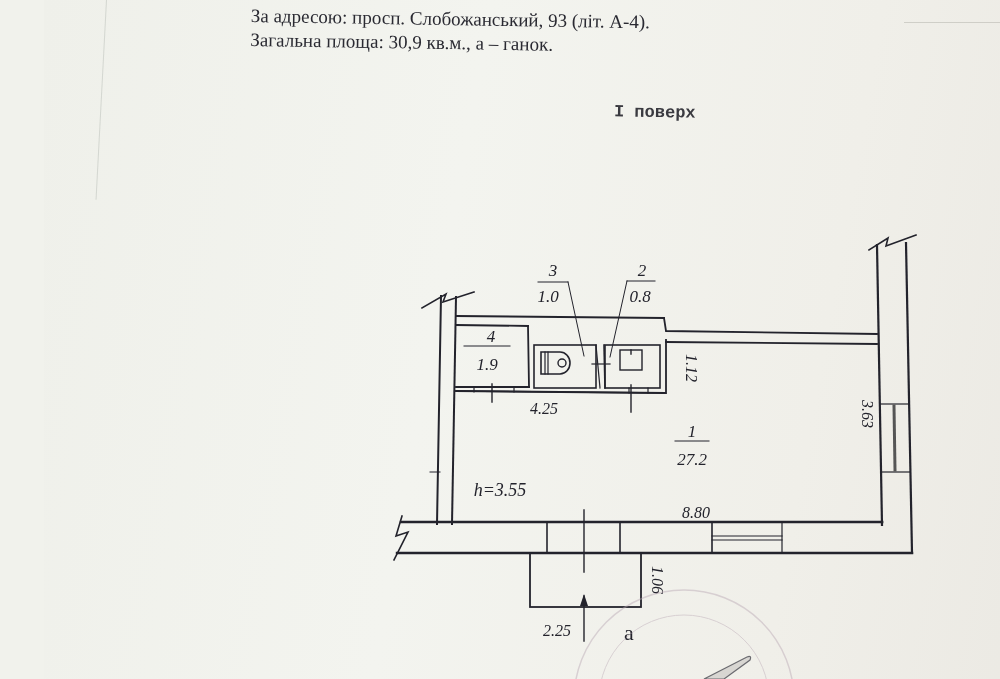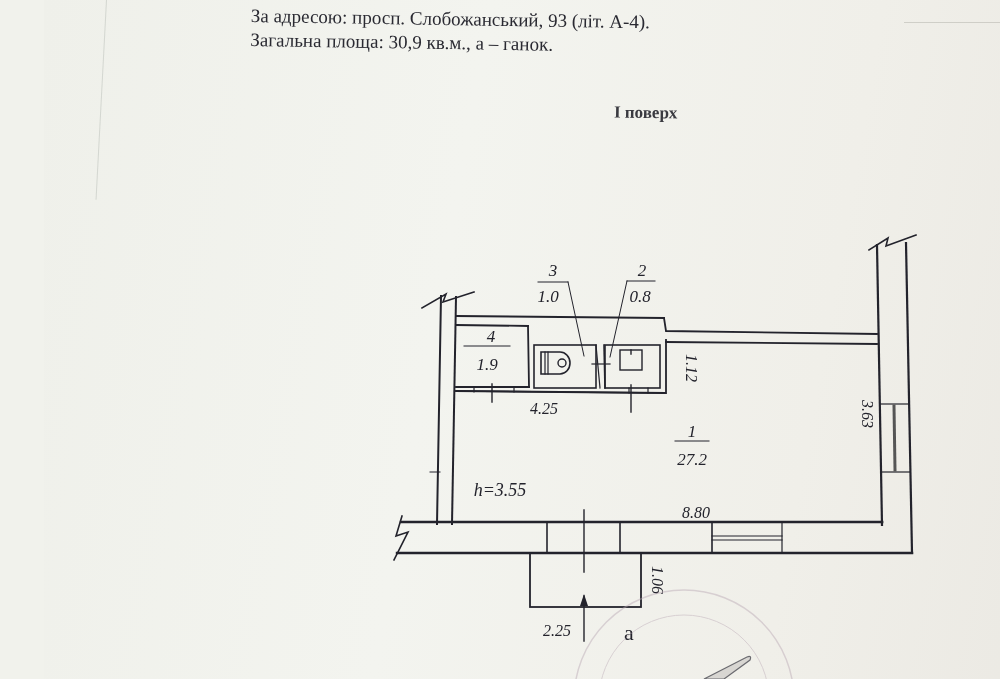--- a/index.html
+++ b/index.html
@@ -40,21 +40,21 @@
       line-height: 24px;
       color: #2a2a32;
       transform: rotate(0.9deg);
       transform-origin: left top;
     }
     .header-line { white-space: nowrap; }
     .floor-title {
       position: absolute;
       left: 570px;
       top: 103px;
-      font-family: Liberation Serif, serif;
+      font-family: Liberation Mono, monospace;
       font-weight: bold;
       font-size: 17px;
       color: #3a3a40;
       transform: rotate(0.9deg);
     }
     svg.plan {
       position: absolute;
       left: 0; top: 0;
     }
     .lbl {

